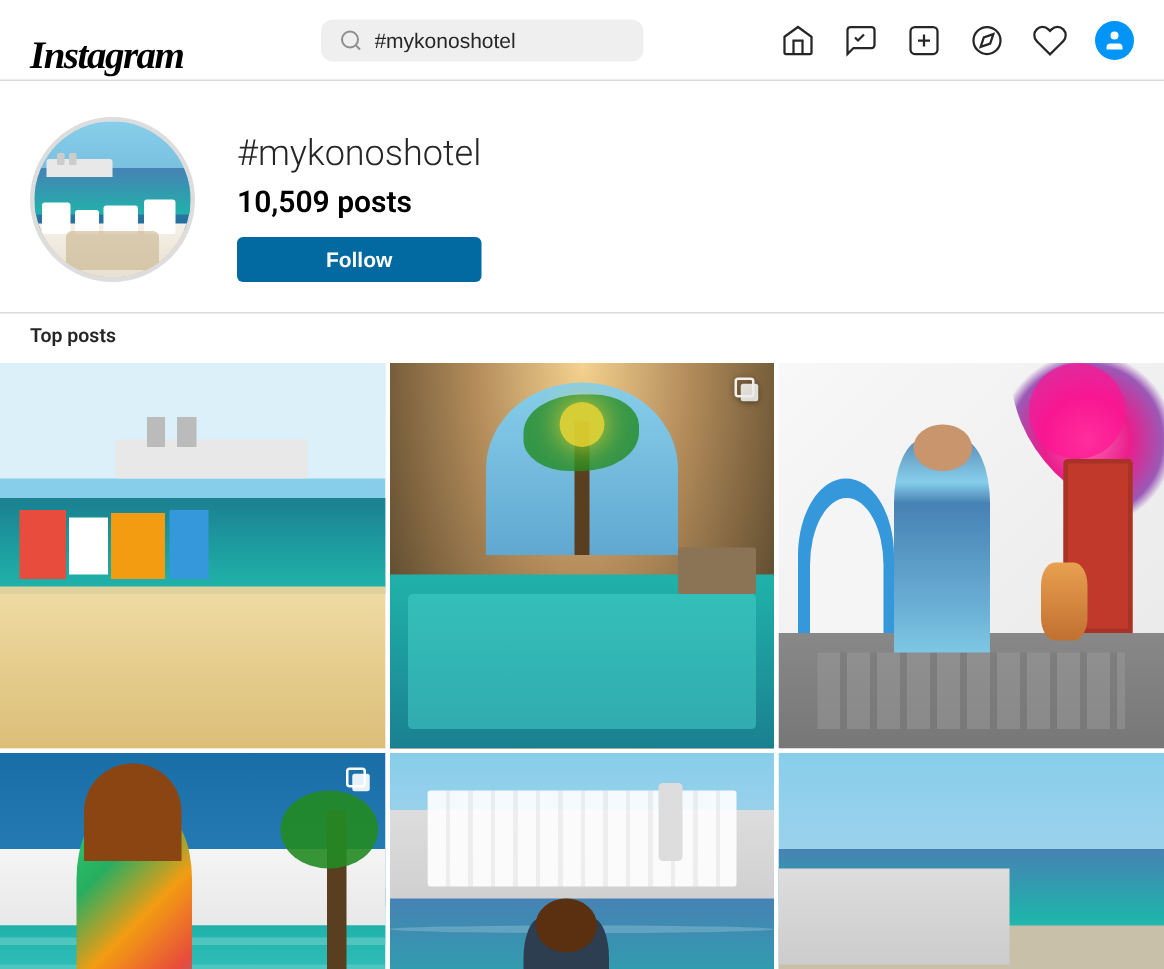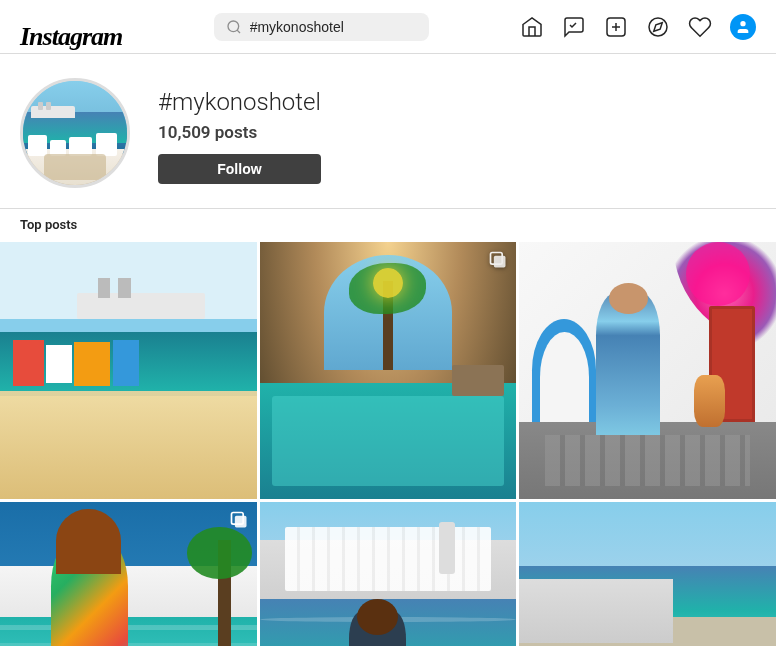--- a/index.html
+++ b/index.html
@@ -99,29 +99,29 @@
       flex-direction: column;
       gap: 6px;
       padding-top: 10px;
     }
     .hashtag-title {
       font-size: 24px;
       font-weight: 300;
       color: #262626;
     }
     .posts-count {
-      font-size: 17px;
-      color: #404040;
+      font-size: 20px;
+      color: #000000;
     }
     .posts-count span {
       font-weight: 600;
     }
     .follow-btn {
       margin-top: 6px;
-      background: #404040;
+      background: #0369a1;
       color: #fff;
       border: none;
       border-radius: 4px;
       padding: 7px 40px;
       font-size: 14px;
       font-weight: 600;
       cursor: pointer;
       display: inline-block;
     }
 

